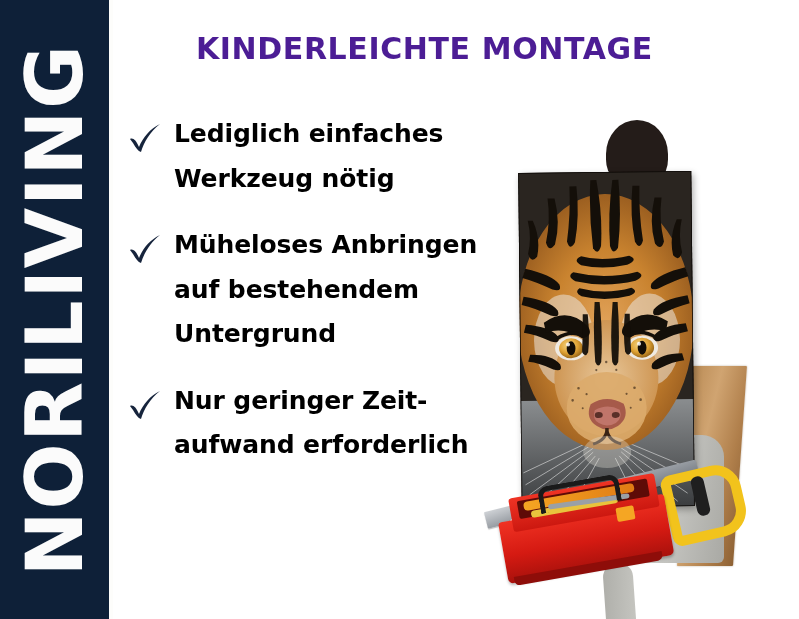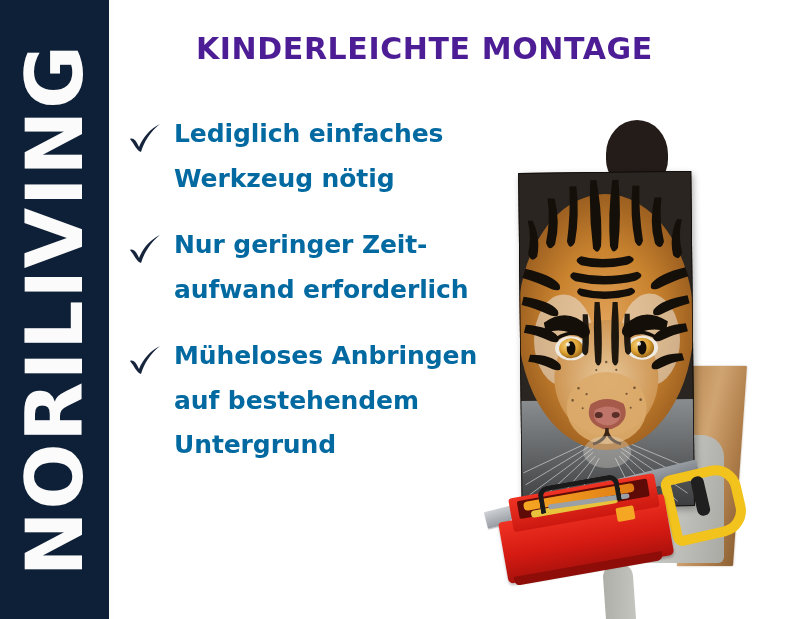--- a/index.html
+++ b/index.html
@@ -85,21 +85,21 @@
     position: absolute;
     left: 0;
     top: 6px;
     width: 40px;
     height: 40px;
     display: block;
   }
   .benefit-text {
     display: block;
     margin-left: 48px;
-    color: #0369a1;
+    color: #000000;
     font-family: "DejaVu Sans", sans-serif;
     font-weight: bold;
     font-size: 25px;
     line-height: 1.78;
     letter-spacing: -0.1px;
   }
 
   
   .photo {
     position: absolute;
@@ -287,30 +287,30 @@
       </span>
       <span class="benefit-text">Lediglich einfaches Werkzeug nötig</span>
     </div>
 
     <div class="benefit">
       <span class="check-icon">
         <svg viewBox="0 0 40 40" width="40" height="40" aria-hidden="true">
           <path d="M4 21 C7 19.5 10 22 13 29 C17 19 24 11 34 6 C24 14 18 24 15 34 C12 33 10 30 7 25 Z" fill="#16243c"></path>
         </svg>
       </span>
-      <span class="benefit-text">Nur geringer Zeit-aufwand erforderlich</span>
+      <span class="benefit-text">Müheloses Anbringen auf bestehendem Untergrund</span>
     </div>
 
     <div class="benefit">
       <span class="check-icon">
         <svg viewBox="0 0 40 40" width="40" height="40" aria-hidden="true">
           <path d="M4 21 C7 19.5 10 22 13 29 C17 19 24 11 34 6 C24 14 18 24 15 34 C12 33 10 30 7 25 Z" fill="#16243c"></path>
         </svg>
       </span>
-      <span class="benefit-text">Müheloses Anbringen auf bestehendem Untergrund</span>
+      <span class="benefit-text">Nur geringer Zeit-aufwand erforderlich</span>
     </div>
 
   </div>
 
   <div class="photo">
 
     <div class="wood-board"></div>
 
     <div class="person">
       <div class="hair-back"></div>

